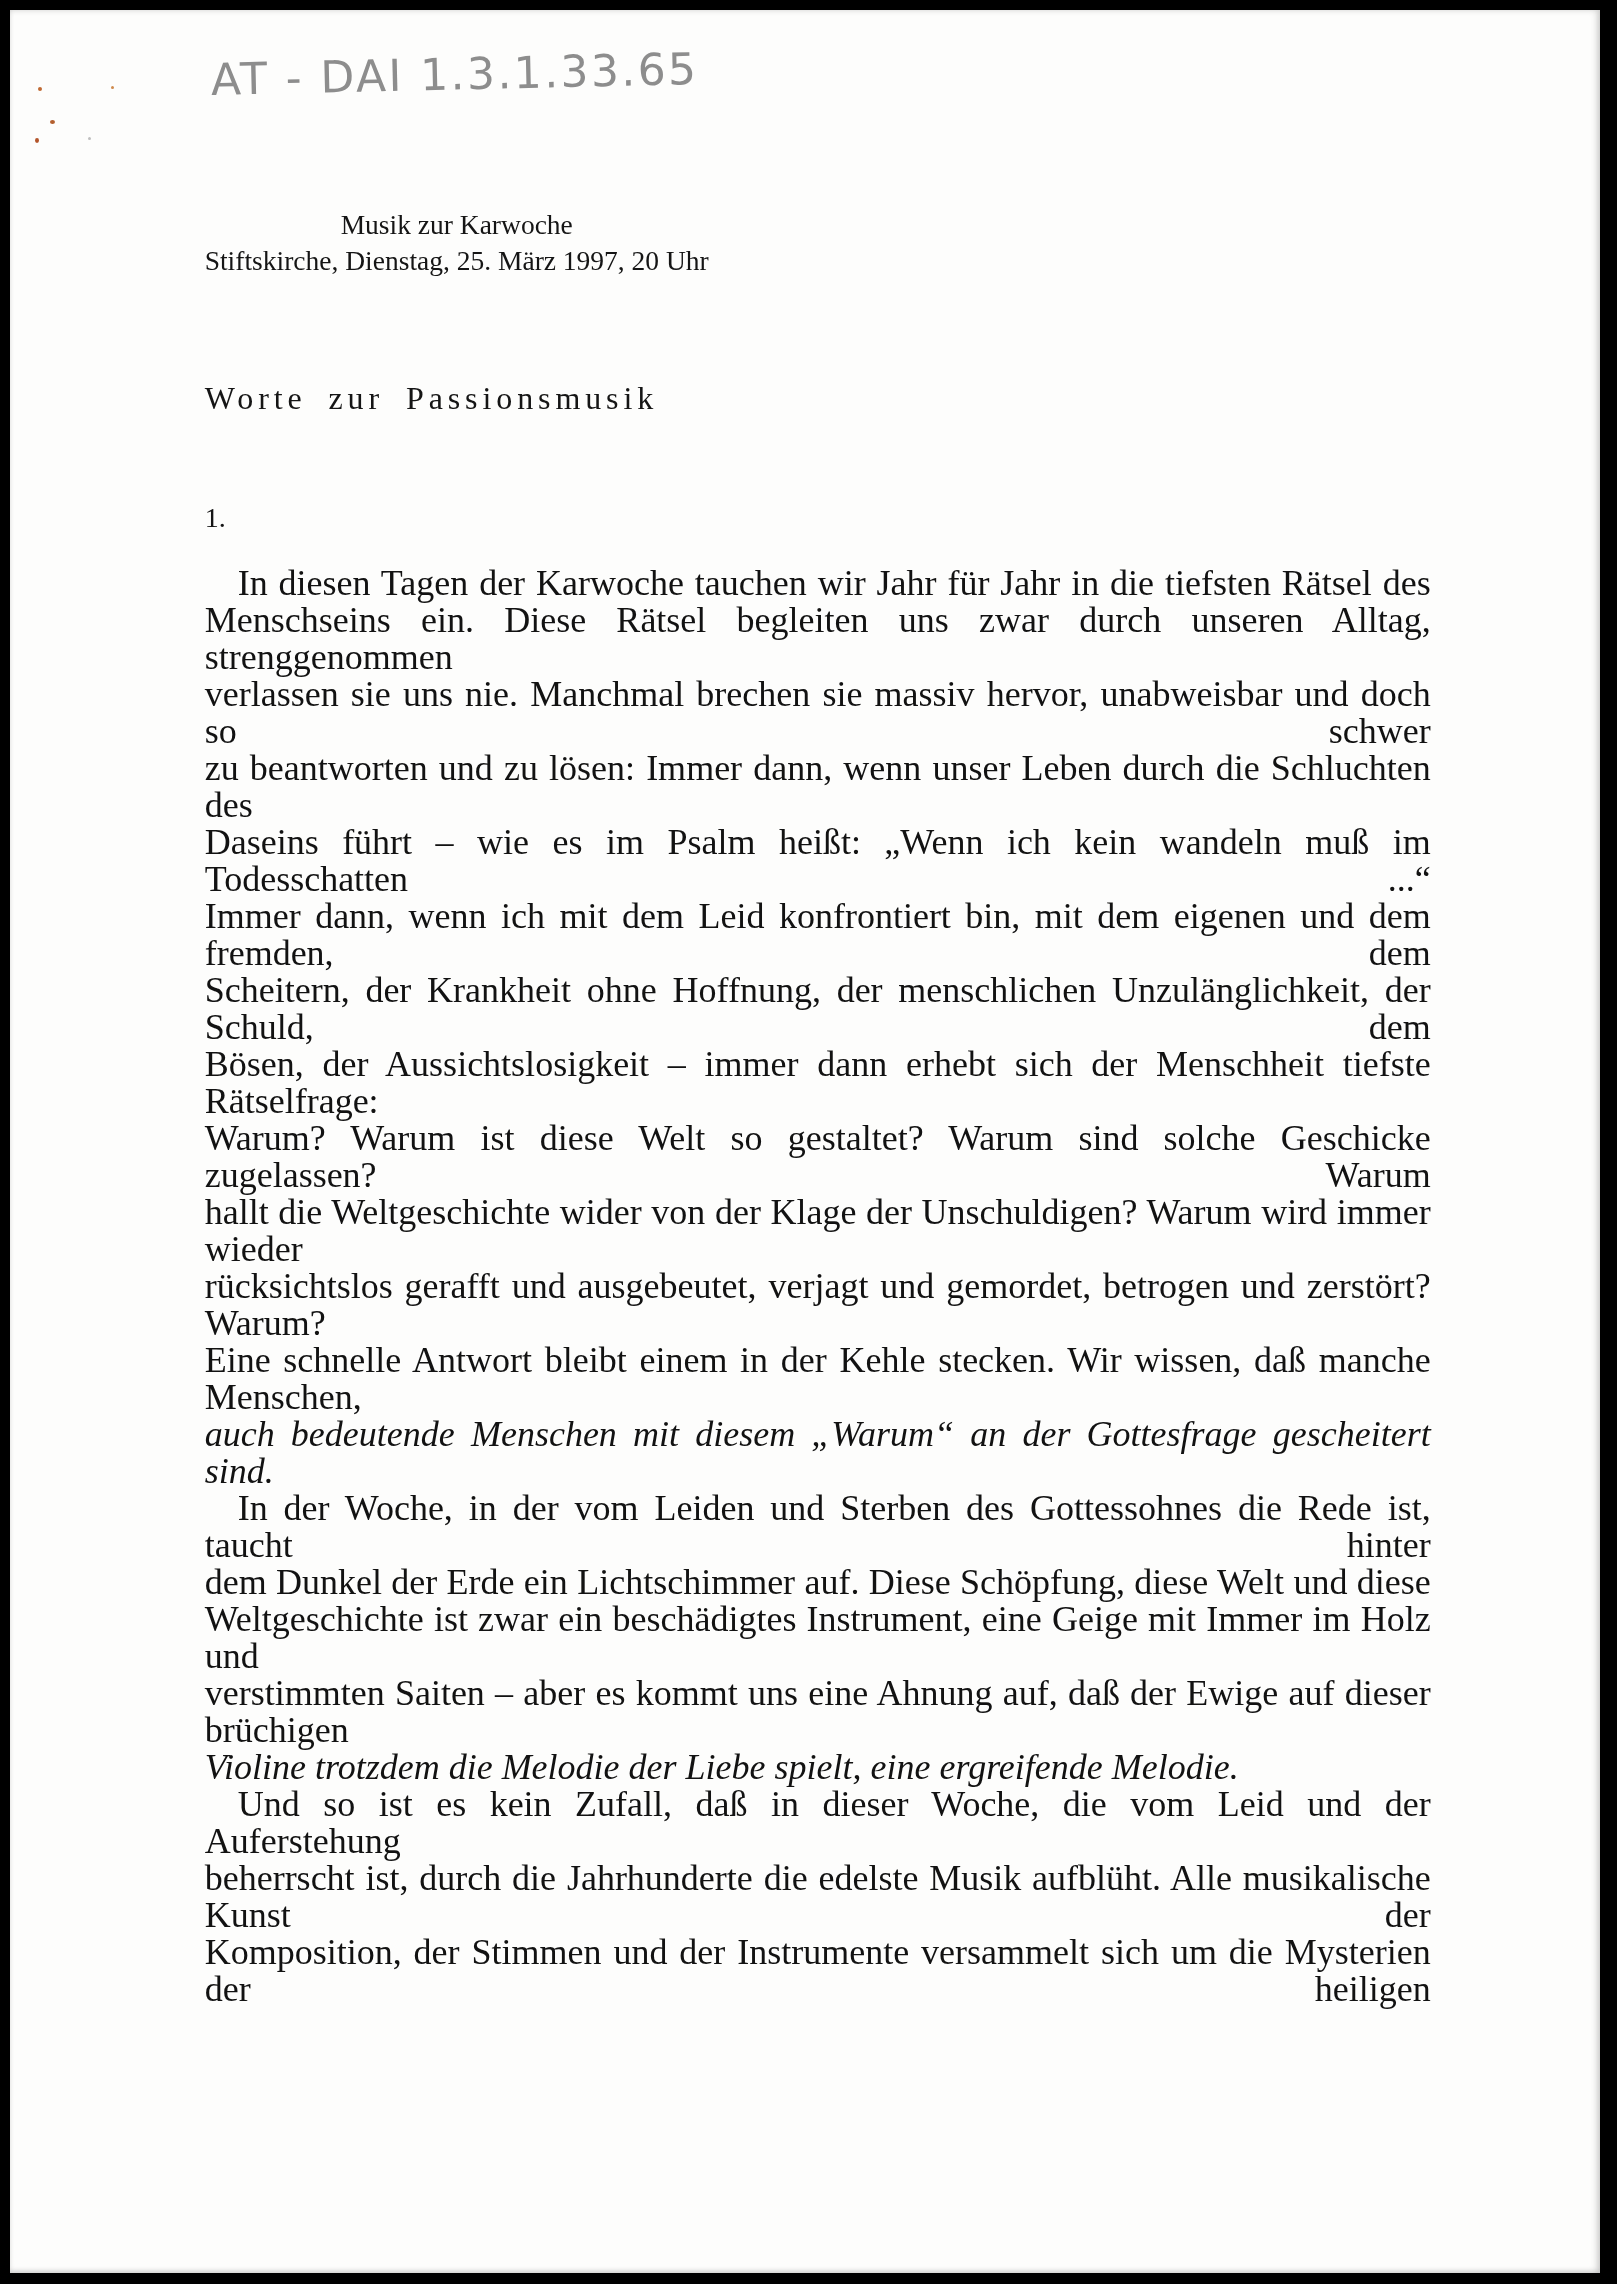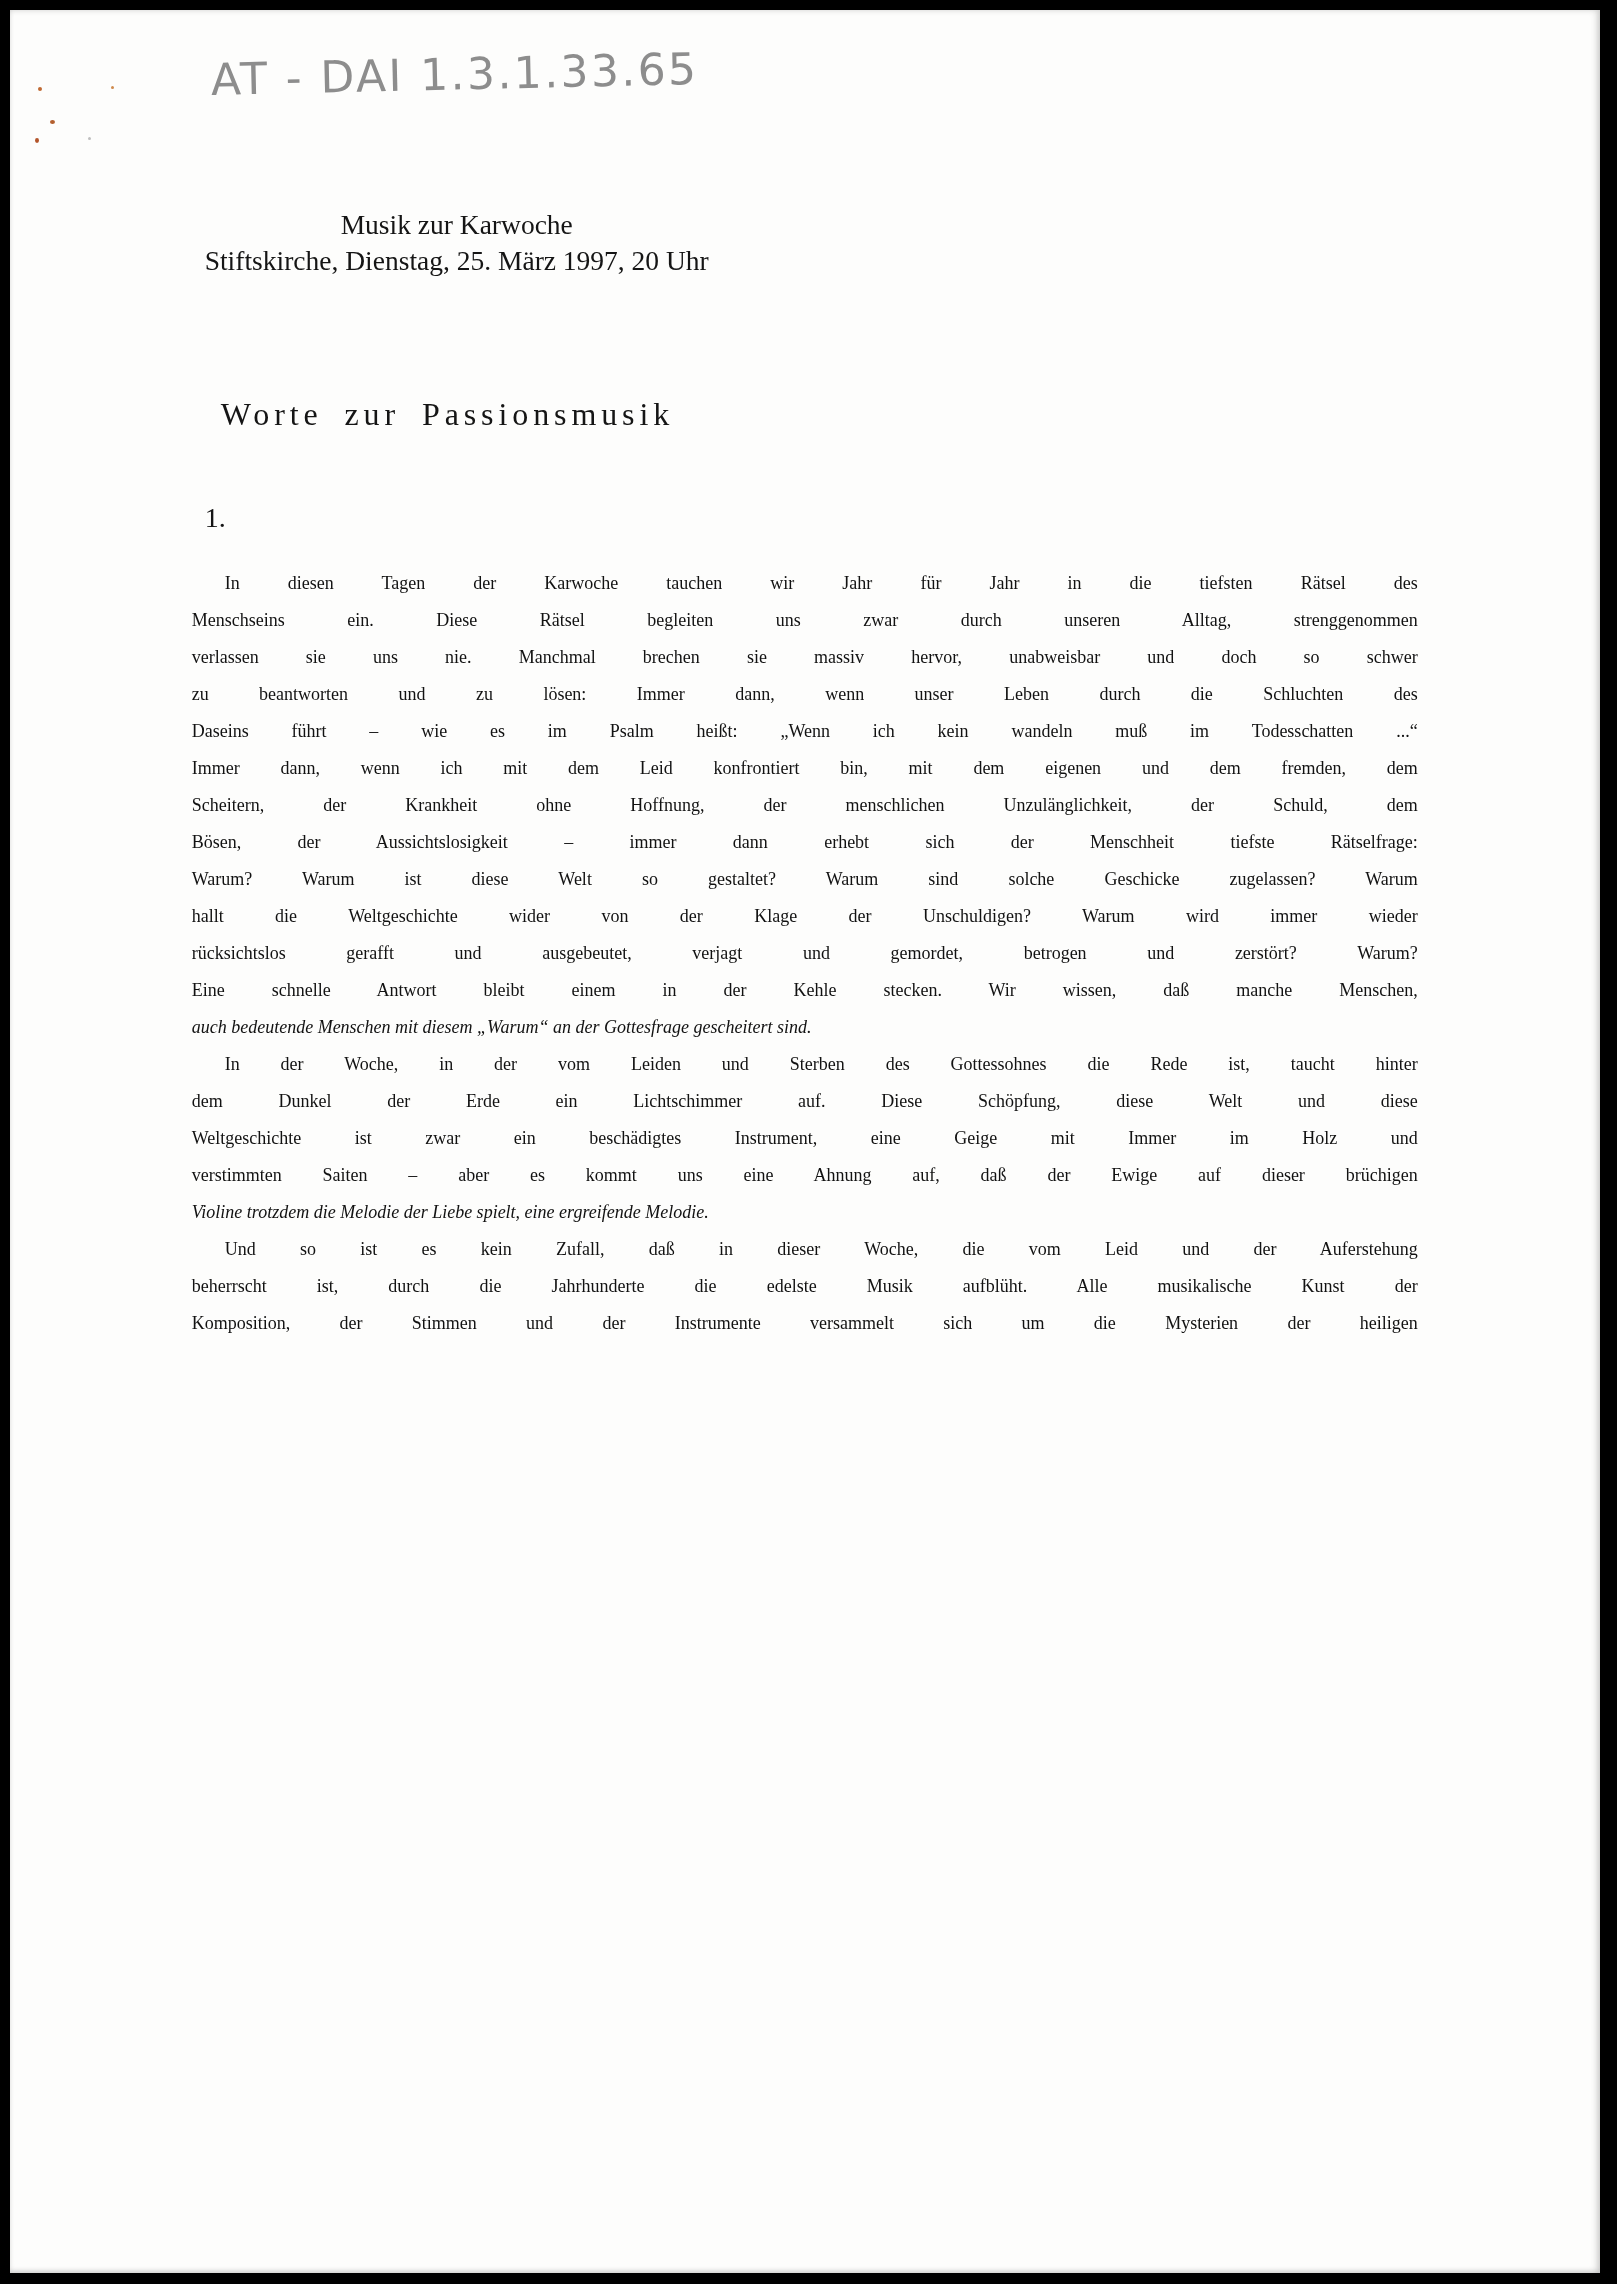--- a/index.html
+++ b/index.html
@@ -44,41 +44,41 @@
     top: 197px;
     font-size: 27.5px;
     line-height: 36px;
     color: #151515;
     text-align: center;
   }
   .doc-title {
     position: absolute;
     left: 195px;
     top: 370px;
-    margin: 16px;
+    margin: 0;
     font-size: 32px;
     font-weight: 400;
     letter-spacing: 4.9px;
     word-spacing: 9px;
     color: #151515;
     white-space: nowrap;
   }
   .section-number {
     position: absolute;
     left: 195px;
     top: 492px;
     font-size: 28px;
     color: #151515;
   }
   .body-text {
     position: absolute;
-    left: 182px;
+    left: 195px;
     top: 555px;
     width: 1226px;
-    font-size: 18px;
+    font-size: 36px;
     line-height: 37px;
     color: #121212;
   }
   .line {
     text-align: justify;
     text-align-last: justify;
     white-space: normal;
   }
   .line.indent { text-indent: 33px; }
   .line.last { text-align-last: left; font-style: italic; }

